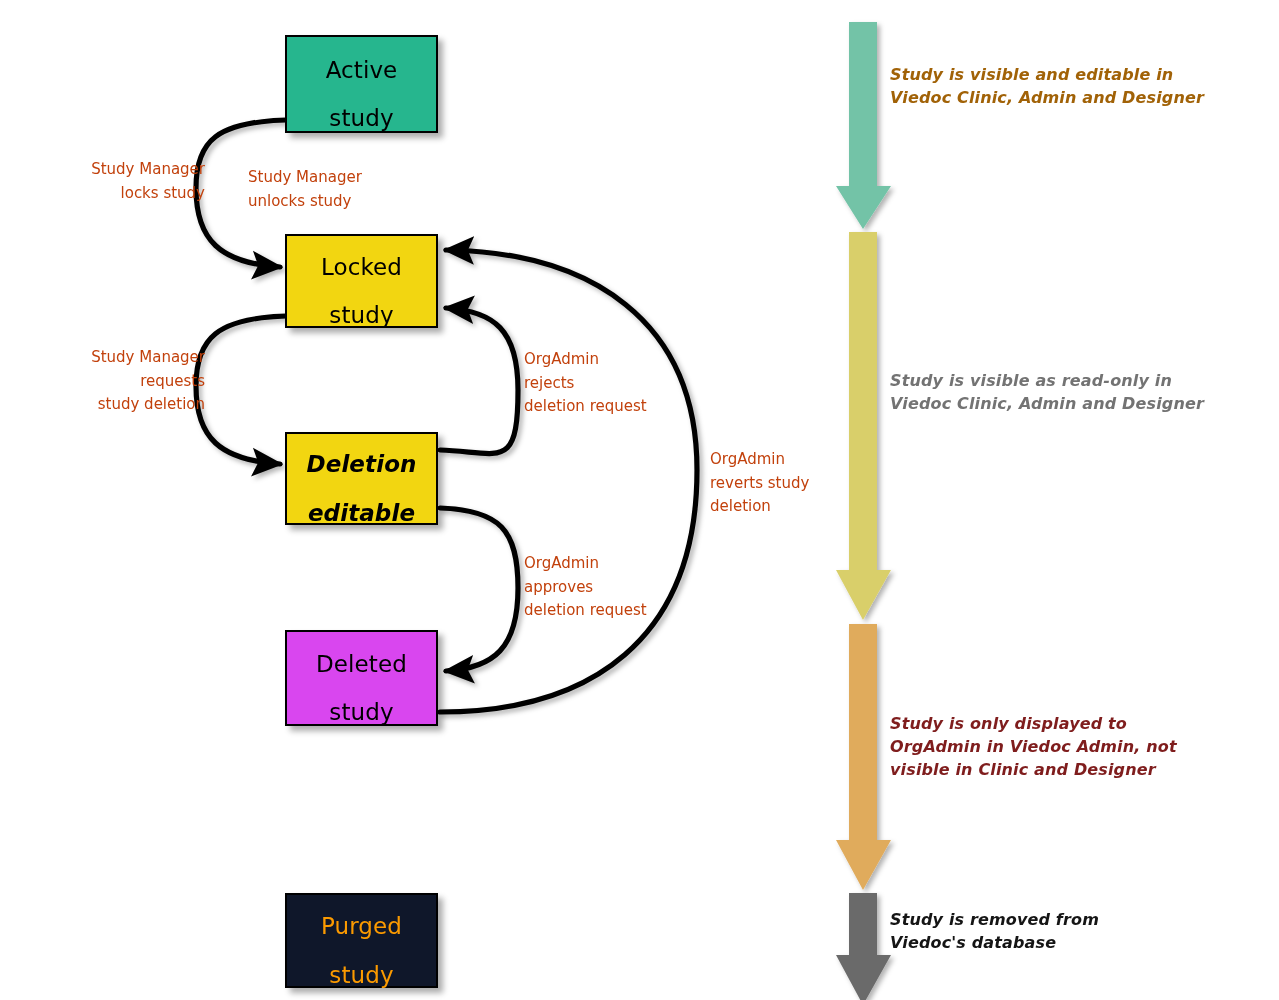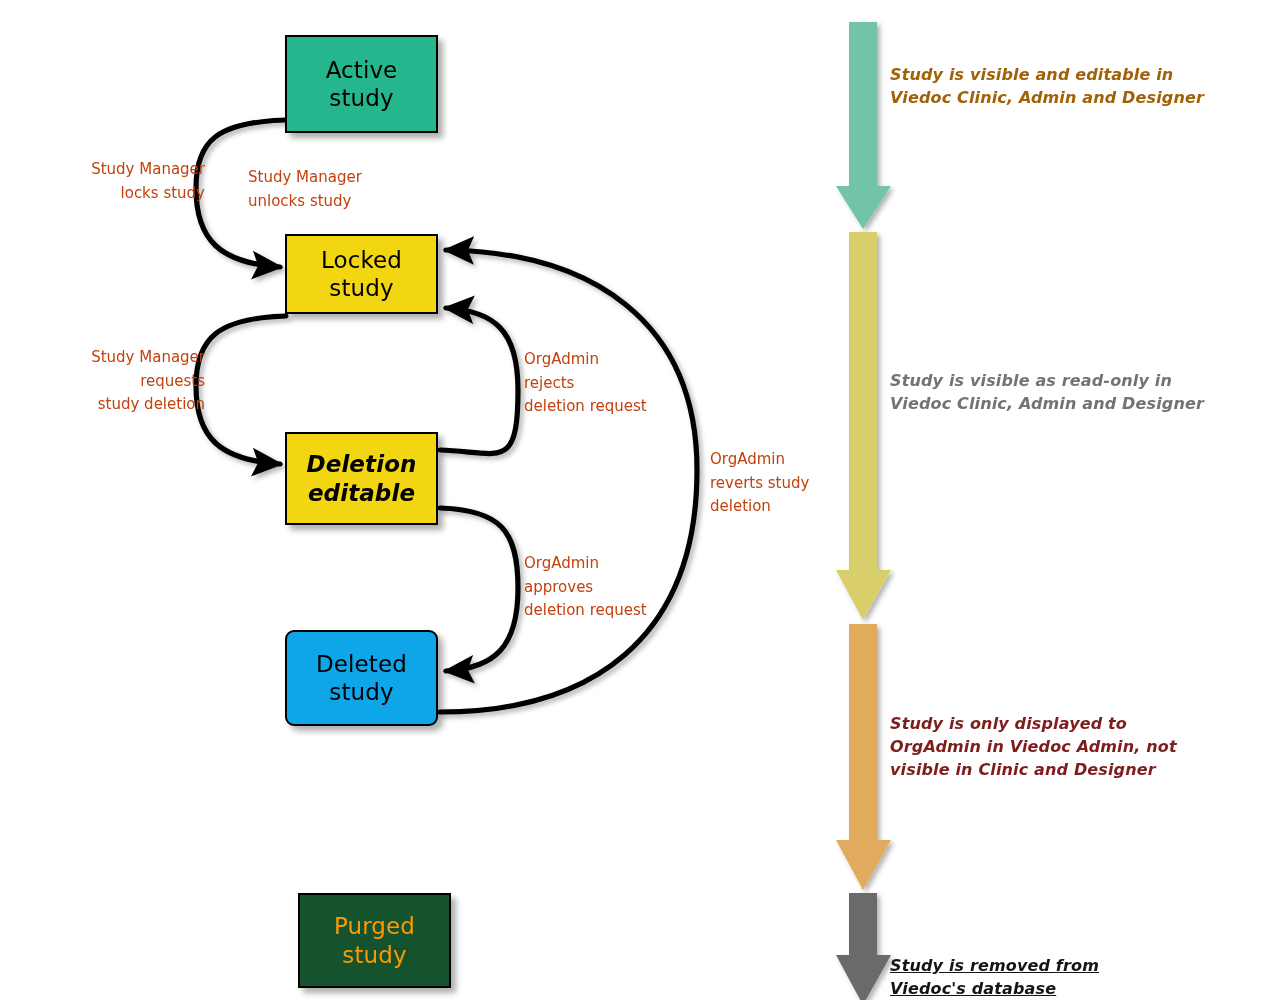--- a/index.html
+++ b/index.html
@@ -35,21 +35,21 @@
     align-items: center;
     justify-content: center;
     box-shadow: 5px 5px 6px rgba(0,0,0,0.32);
     font-family: "DejaVu Sans", sans-serif;
     font-size: 23px;
     line-height: 1.22;
     text-align: center;
     color: #000000;
     letter-spacing: .1px;
   }
-  .node-box .ln { display: block; }
+  .node-box .ln { display: block; margin-top: 20px; }
   .node-italic { font-style: italic; font-weight: 600; }
   .edge-label {
     position: absolute;
     font-family: "DejaVu Sans", sans-serif;
     font-size: 15px;
     line-height: 1.57;
     color: #c2410c;
     white-space: pre-line;
   }
   .edge-label.right-al { text-align: right; }
@@ -109,33 +109,33 @@
         <polygon points="849,624 877,624 877,840 891,840 863,890 836,840 849,840" fill="#e0ab5c" filter="url(#soft-shadow)"></polygon>
         <polygon points="849,893 877,893 877,955 891,955 863,1005 836,955 849,955" fill="#6b6b6b" filter="url(#soft-shadow)"></polygon>
       </g>
   </svg>
 
   <div>
     <div class="node-box" id="node-0" style="left: 285px; top: 35px; width: 153px; height: 98px; background: rgb(38, 182, 142); color: rgb(0, 0, 0);">
       <span class="ln">Active</span>
       <span class="ln">study</span>
     </div>
-    <div class="node-box" id="node-1" style="left: 285px; top: 234px; width: 153px; height: 80px; background: rgb(242, 214, 17); color: rgb(0, 0, 0);">
+    <div class="node-box" id="node-1" style="left: 285px; top: 234px; width: 153px; height: 94px; background: rgb(242, 214, 17); color: rgb(0, 0, 0);">
       <span class="ln">Locked</span>
       <span class="ln">study</span>
     </div>
     <div class="node-box node-italic" id="node-2" style="left: 285px; top: 432px; width: 153px; height: 93px; background: rgb(242, 214, 17); color: rgb(0, 0, 0);">
       <span class="ln">Deletion</span>
       <span class="ln">editable</span>
     </div>
-    <div class="node-box" id="node-3" style="left: 285px; top: 630px; width: 153px; height: 96px; background: #0ea5e9; color: rgb(0, 0, 0); border-radius: 9px;">
+    <div class="node-box" id="node-3" style="left: 285px; top: 630px; width: 153px; height: 96px; background: #d946ef; color: rgb(0, 0, 0);">
       <span class="ln">Deleted</span>
       <span class="ln">study</span>
     </div>
-    <div class="node-box" id="node-4" style="left: 298px; top: 893px; width: 153px; height: 95px; background: #14532d; color: rgb(251, 154, 0);">
+    <div class="node-box" id="node-4" style="left: 285px; top: 893px; width: 153px; height: 95px; background: #0f172a; color: rgb(251, 154, 0);">
       <span class="ln">Purged</span>
       <span class="ln">study</span>
     </div>
   </div>
 
   <div>
     <div class="edge-label right-al" id="elbl-0" style="left: 40px; top: 158px; width: 165px; text-align: right;">Study Manager
 locks study</div>
     <div class="edge-label left-al" id="elbl-1" style="left: 248px; top: 166px; width: 170px; text-align: left;">Study Manager
 unlocks study</div>
@@ -154,17 +154,17 @@
   </div>
 
   <div>
     <div class="phase-note" id="pnote-0" style="left: 890px; top: 63px; color: #a16207;">Study is visible and editable in
 Viedoc Clinic, Admin and Designer</div>
     <div class="phase-note" id="pnote-1" style="left: 890px; top: 369px; color: #737373;">Study is visible as read-only in
 Viedoc Clinic, Admin and Designer</div>
     <div class="phase-note" id="pnote-2" style="left: 890px; top: 712px; color: #7f1d1d;">Study is only displayed to
 OrgAdmin in Viedoc Admin, not
 visible in Clinic and Designer</div>
-    <div class="phase-note" id="pnote-3" style="left: 890px; top: 954px; color: rgb(21, 21, 21); text-decoration: underline;">Study is removed from
+    <div class="phase-note" id="pnote-3" style="left: 890px; top: 908px; color: rgb(21, 21, 21);">Study is removed from
 Viedoc's database</div>
   </div>
 
 </div>
 
 </body></html>

